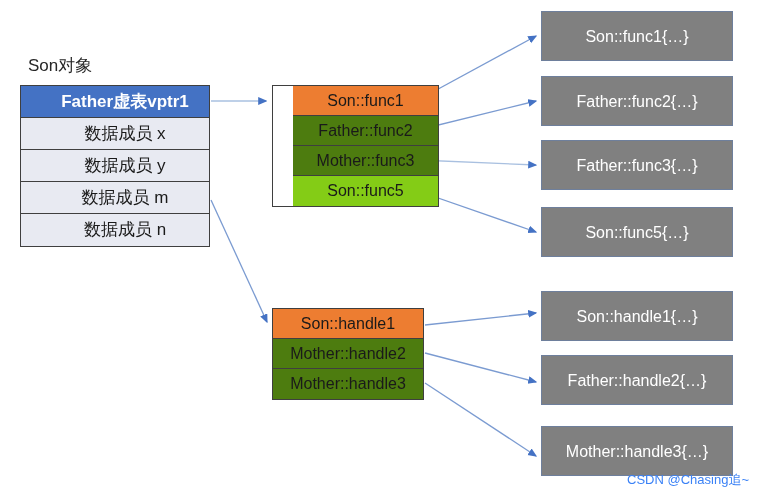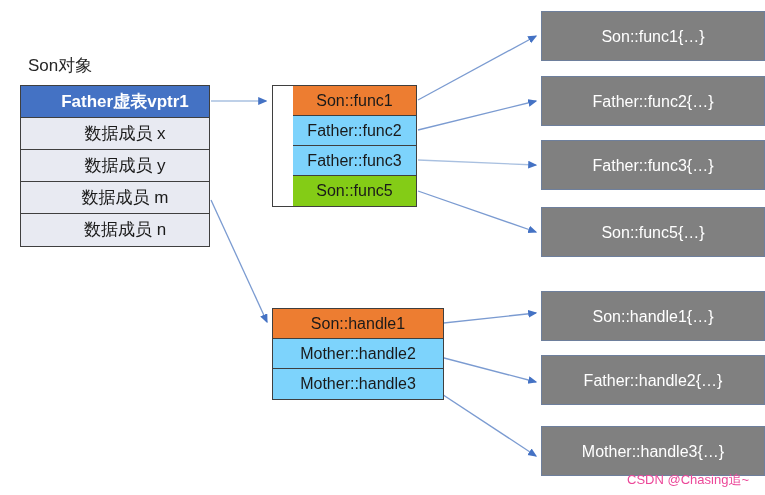--- a/index.html
+++ b/index.html
@@ -50,42 +50,42 @@
     background: #4472c4;
     color: #ffffff;
     font-weight: bold;
   }
   
   .vtable {
     position: absolute;
     border: 1.5px solid #3f3f3f;
     box-sizing: border-box;
   }
-  #vtable-1 { left: 272px; top: 85px; width: 145px; padding-left: 20px; }
-  #vtable-2 { left: 272px; top: 308px; width: 172px; }
+  #vtable-1 { left: 272px; top: 85px; width: 167px; padding-left: 20px; }
+  #vtable-2 { left: 272px; top: 308px; width: 152px; }
   .vt-row {
     height: 30px;
     line-height: 30px;
     text-align: center;
     box-sizing: border-box;
     border-bottom: 1.2px solid #3f3f3f;
     font-size: 16px;
     color: #1a1a1a;
-    background: #7dd3fc;
+    background: #4d7c0f;
     white-space: nowrap;
     overflow: hidden;
   }
   .vt-row:last-child { border-bottom: none; }
   .vt-row.override { background: #ed7d31; }
   .vt-row.alt { background: #84cc16; }
   
   .impl-box {
     position: absolute;
     left: 541px;
-    width: 224px;
+    width: 192px;
     height: 50px;
     line-height: 50px;
     text-align: center;
     background: #808080;
     border: 1.2px solid #6e7f9c;
     box-sizing: border-box;
     color: #ffffff;
     font-size: 16px;
     white-space: nowrap;
     overflow: hidden;
@@ -96,21 +96,21 @@
     left: 0; top: 0;
     width: 765px; height: 495px;
     pointer-events: none;
   }
   
   #watermark {
     position: absolute;
     right: 16px;
     bottom: 6px;
     font-size: 13px;
-    color: #ec4899;
+    color: #3b82f6;
     white-space: nowrap;
   }
 </style>
 </head>
 <body>
 
 <div id="canvas">
 
   <svg id="connectors" viewBox="0 0 765 495" width="765" height="495" xmlns="http://www.w3.org/2000/svg">
     <defs>
@@ -139,21 +139,21 @@
     <div class="obj-row vptr">Father虚表vptr1</div>
     <div class="obj-row">数据成员 x</div>
     <div class="obj-row">数据成员 y</div>
     <div class="obj-row">数据成员 m</div>
     <div class="obj-row">数据成员 n</div>
   </div>
 
   <div id="vtable-1" class="vtable">
     <div class="vt-row override">Son::func1</div>
     <div class="vt-row">Father::func2</div>
-    <div class="vt-row">Father::func3</div>
+    <div class="vt-row">Mother::func3</div>
     <div class="vt-row alt">Son::func5</div>
   </div>
 
   <div id="vtable-2" class="vtable">
     <div class="vt-row override">Son::handle1</div>
     <div class="vt-row">Mother::handle2</div>
     <div class="vt-row">Mother::handle3</div>
   </div>
 
   <div class="impl-box" style="top:11px">Son::func1{…}</div>

